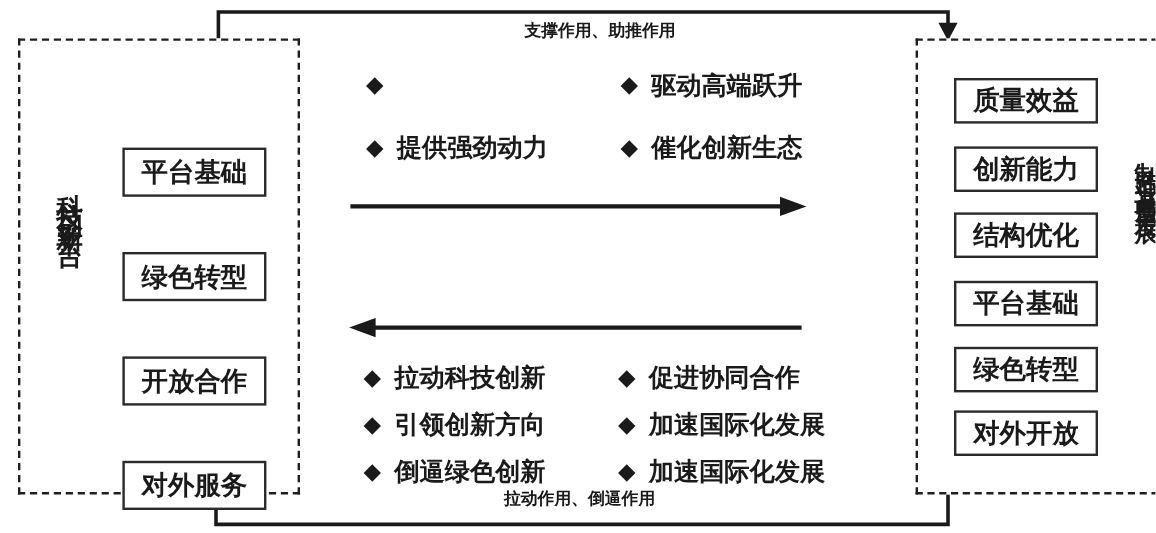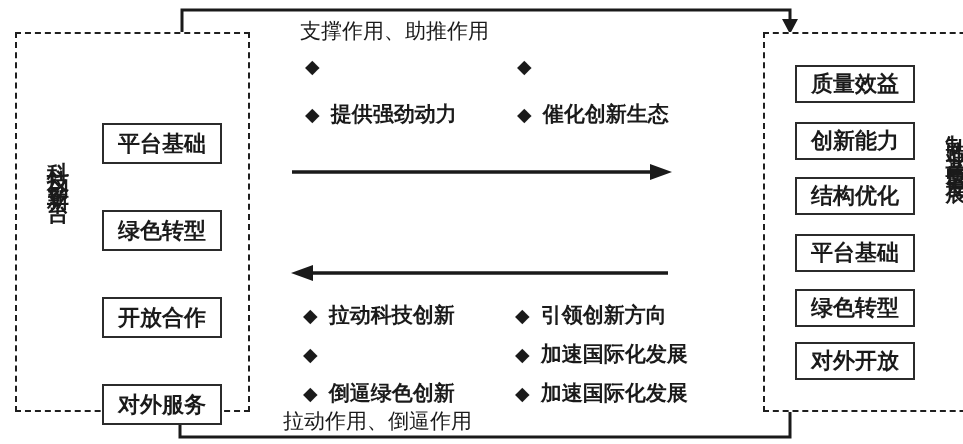--- a/index.html
+++ b/index.html
@@ -48,23 +48,23 @@
     align-items: center;
     justify-content: center;
     font-size: 22px;
     font-weight: bold;
     white-space: nowrap;
   }
   .panel.left  .node { left: 85px; height: 41px; margin-top: 44px; }
   .panel.right .node { left: 30px; height: 38px; }
   .arc-label {
     position: absolute;
-    text-align: left;
-    font-size: 21px;
-    font-weight: normal;
+    text-align: center;
+    font-size: 14px;
+    font-weight: bold;
     white-space: nowrap;
   }
   .arc-label.top    { left: 300px; top: 17px;  width: 400px; }
   .arc-label.bottom { left: 283px; top: 407px; width: 400px; }
   .effects {
     position: absolute;
     display: grid;
     grid-template-columns: 212px auto;
   }
   .effects.forward  { left: 305px; top: 57px;  row-gap: 24px; }
@@ -121,42 +121,44 @@
   </div>
 
   <div class="arc-label top">支撑作用、助推作用</div>
 
   <div class="effects forward">
     <div class="effect">
       <span class="diamond">◆</span>
     </div>
     <div class="effect">
       <span class="diamond">◆</span>
+      <span>驱动高端跃升</span>
     </div>
     <div class="effect">
       <span class="diamond">◆</span>
       <span>提供强劲动力</span>
     </div>
     <div class="effect">
       <span class="diamond">◆</span>
       <span>催化创新生态</span>
     </div>
   </div>
 
   <div class="effects backward">
     <div class="effect">
       <span class="diamond">◆</span>
       <span>拉动科技创新</span>
     </div>
     <div class="effect">
       <span class="diamond">◆</span>
-      <span>引领创新方向</span>
+      <span>促进协同合作</span>
     </div>
     <div class="effect">
       <span class="diamond">◆</span>
+      <span>引领创新方向</span>
     </div>
     <div class="effect">
       <span class="diamond">◆</span>
       <span>加速国际化发展</span>
     </div>
     <div class="effect">
       <span class="diamond">◆</span>
       <span>倒逼绿色创新</span>
     </div>
     <div class="effect">

